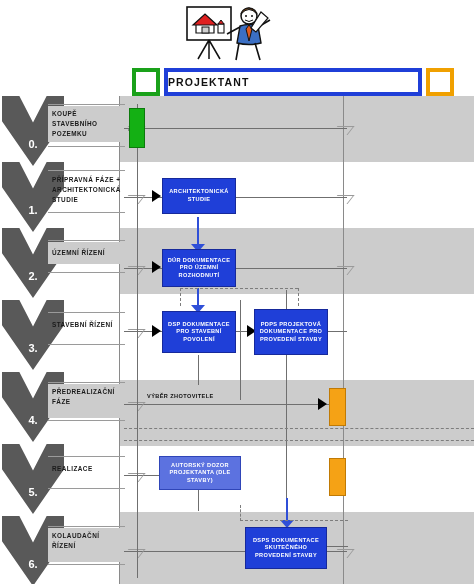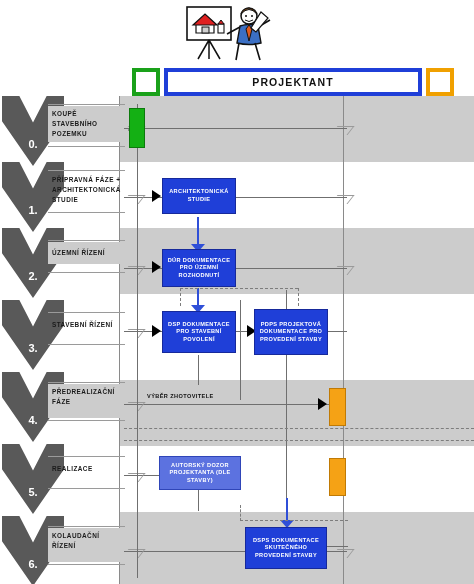--- a/index.html
+++ b/index.html
@@ -21,21 +21,21 @@
 
   
   .rolebar{position:absolute;left:132px;top:68px;height:28px;width:342px;}
   .role-green{
     position:absolute;left:0;top:0;width:28px;height:28px;
     border:4px solid #1aa11a;background:#ffffff;box-sizing:border-box;
   }
   .role-blue{
     position:absolute;left:32px;top:0;width:258px;height:28px;
     border:4px solid #1f3fd8;background:#ffffff;box-sizing:border-box;
-    display:flex;align-items:center;justify-content:center;
+    display:flex;align-items:center;
   }
   .role-blue span{
     font-size:10.5px;font-weight:bold;letter-spacing:1.1px;color:#111111;
   }
   .role-orange{
     position:absolute;left:294px;top:0;width:28px;height:28px;
     border:4px solid #f0a000;background:#ffffff;box-sizing:border-box;
   }
 
   

